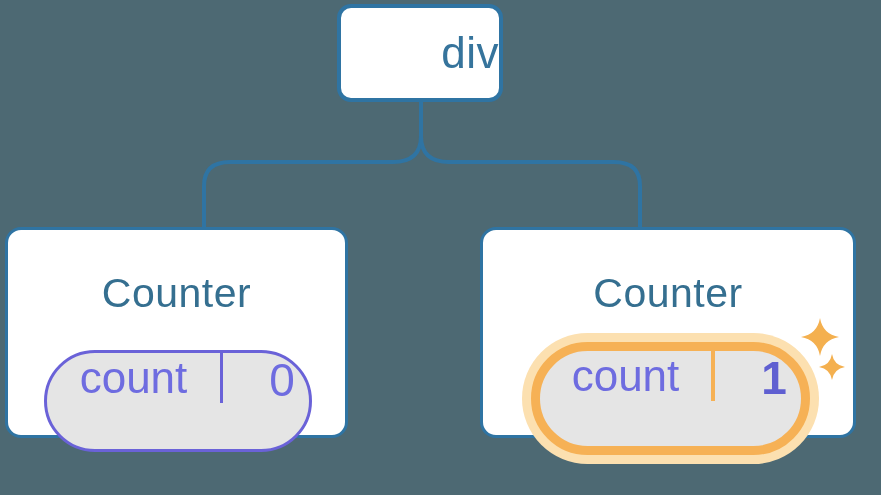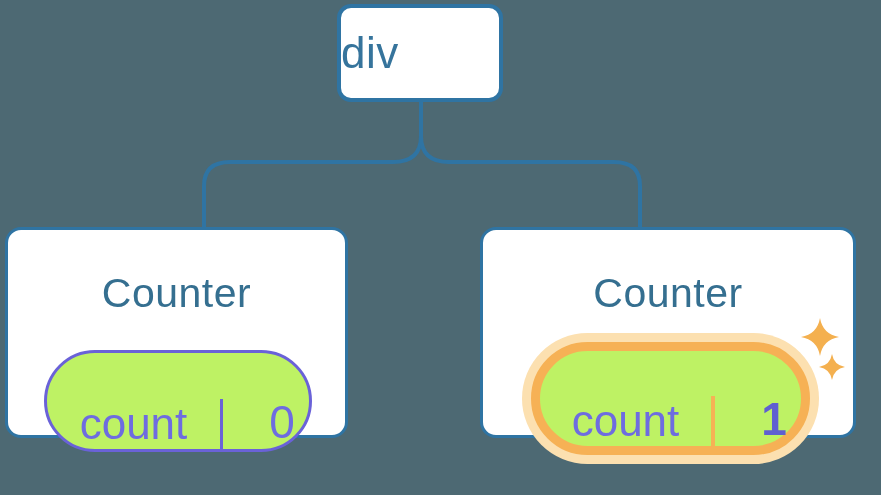--- a/index.html
+++ b/index.html
@@ -18,21 +18,21 @@
     position: absolute; left: 0; top: 0; z-index: 0;
   }
   .node-box {
     position: absolute;
     left: 337px; top: 4px;
     width: 166px; height: 98px;
     box-sizing: border-box;
     background: #ffffff;
     border: 4px solid #2f74a3;
     border-radius: 14px;
-    display: flex; align-items: center; justify-content: flex-start;
+    display: flex; align-items: center; justify-content: flex-end;
     z-index: 1;
   }
   .node-box .node-label {
     font-size: 44px;
     font-weight: 500;
     color: #36749c;
     letter-spacing: 0.5px;
   }
   .card {
     position: absolute; top: 227px; height: 211px;
@@ -51,22 +51,22 @@
     font-size: 41px;
     font-weight: 500;
     color: #356f90;
     letter-spacing: 0.5px;
   }
   .pill {
     position: absolute;
     box-sizing: border-box;
     border-radius: 999px;
     display: flex;
-    align-items: flex-end;
-    background: #bef264;
+    align-items: flex-start;
+    background: #e5e5e5;
     font-size: 44px;
     color: #6e6ce0;
     gap: 32px;
   }
   .pill .pill-cell {
     display: flex; align-items: center; justify-content: center;
   }
   
   .pill.indigo {
     left: 36px; top: 120px;

